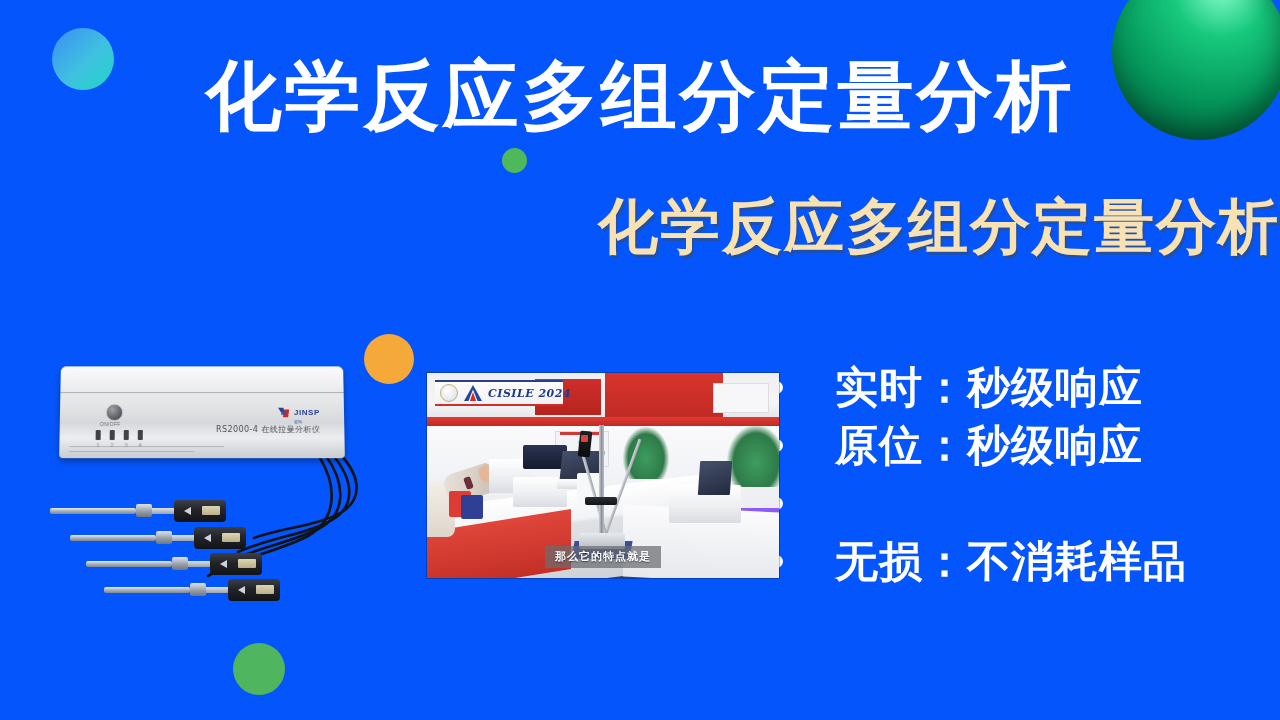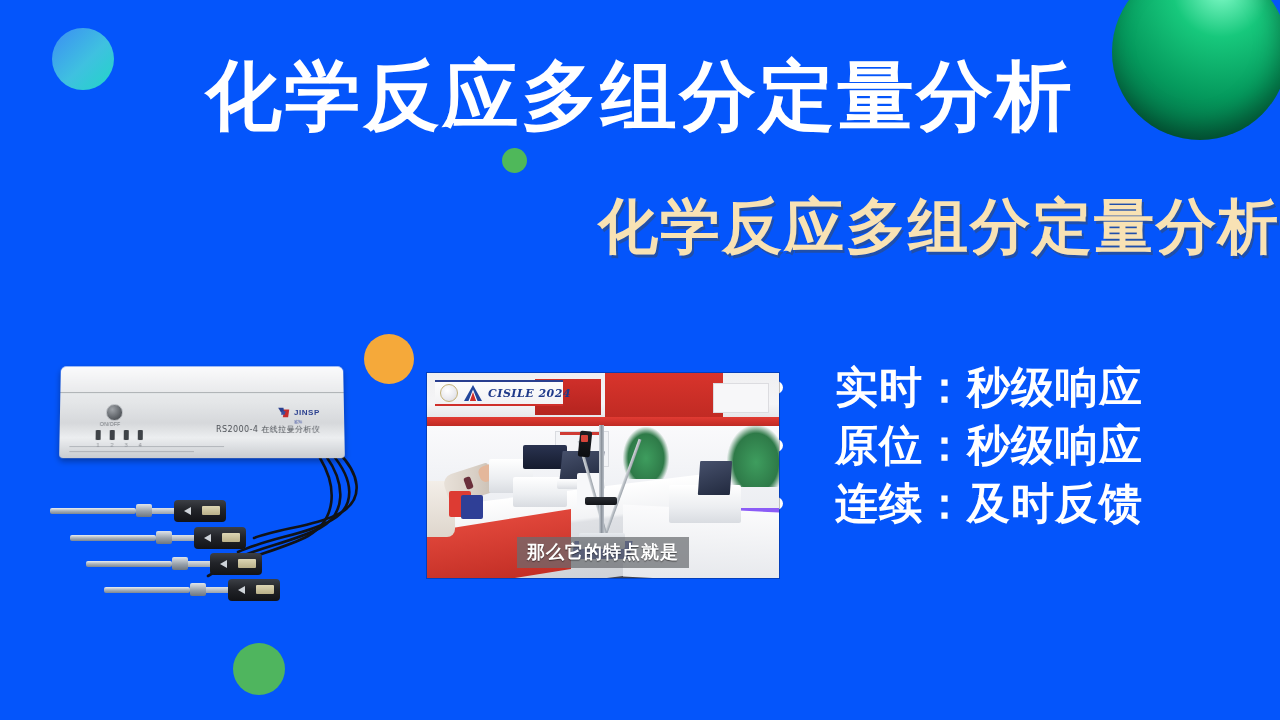--- a/index.html
+++ b/index.html
@@ -390,21 +390,21 @@
     font-family: "DejaVu Serif", serif;
     white-space: nowrap;
   }
 
   
   #photo-subtitle {
     position: absolute; left: 50%; bottom: 10px;
     transform: translateX(-50%);
     background: rgba(105,108,112,.72);
     color: #ffffff;
-    font-size: 18px;
+    font-size: 11px;
     font-weight: 700;
     letter-spacing: 1px;
     padding: 3px 10px 4px;
     white-space: nowrap;
     font-family: "DejaVu Sans", "Liberation Sans", sans-serif;
     text-shadow: 0 1px 1px rgba(0,0,0,.5);
   }
 </style>
 </head>
 <body>
@@ -424,21 +424,24 @@
     <li class="feature-item">
       <span class="feature-bullet"></span>
       <span class="feature-text">实时：秒级响应</span>
     </li>
     <li class="feature-item">
       <span class="feature-bullet"></span>
       <span class="feature-text">原位：秒级响应</span>
     </li>
     <li class="feature-item">
       <span class="feature-bullet"></span>
-      <span class="feature-text">连续：及时反馈</span>
+    </li>
+    <li class="feature-item">
+      <span class="feature-bullet"></span>
+      <span class="feature-text">无损：不消耗样品</span>
     </li>
   </ul>
 
   <div id="instrument">
 
     <svg id="fiber-svg" viewBox="0 0 330 260">
       <g fill="none" stroke="#111317" stroke-width="2.6" stroke-linecap="round">
         <path d="M296 86 C 318 108, 322 132, 300 146 C 276 160, 238 162, 212 172"></path>
         <path d="M290 88 C 312 114, 314 140, 290 154 C 266 168, 226 172, 196 186"></path>
         <path d="M284 90 C 304 118, 304 148, 278 162 C 252 176, 212 182, 182 198"></path>

